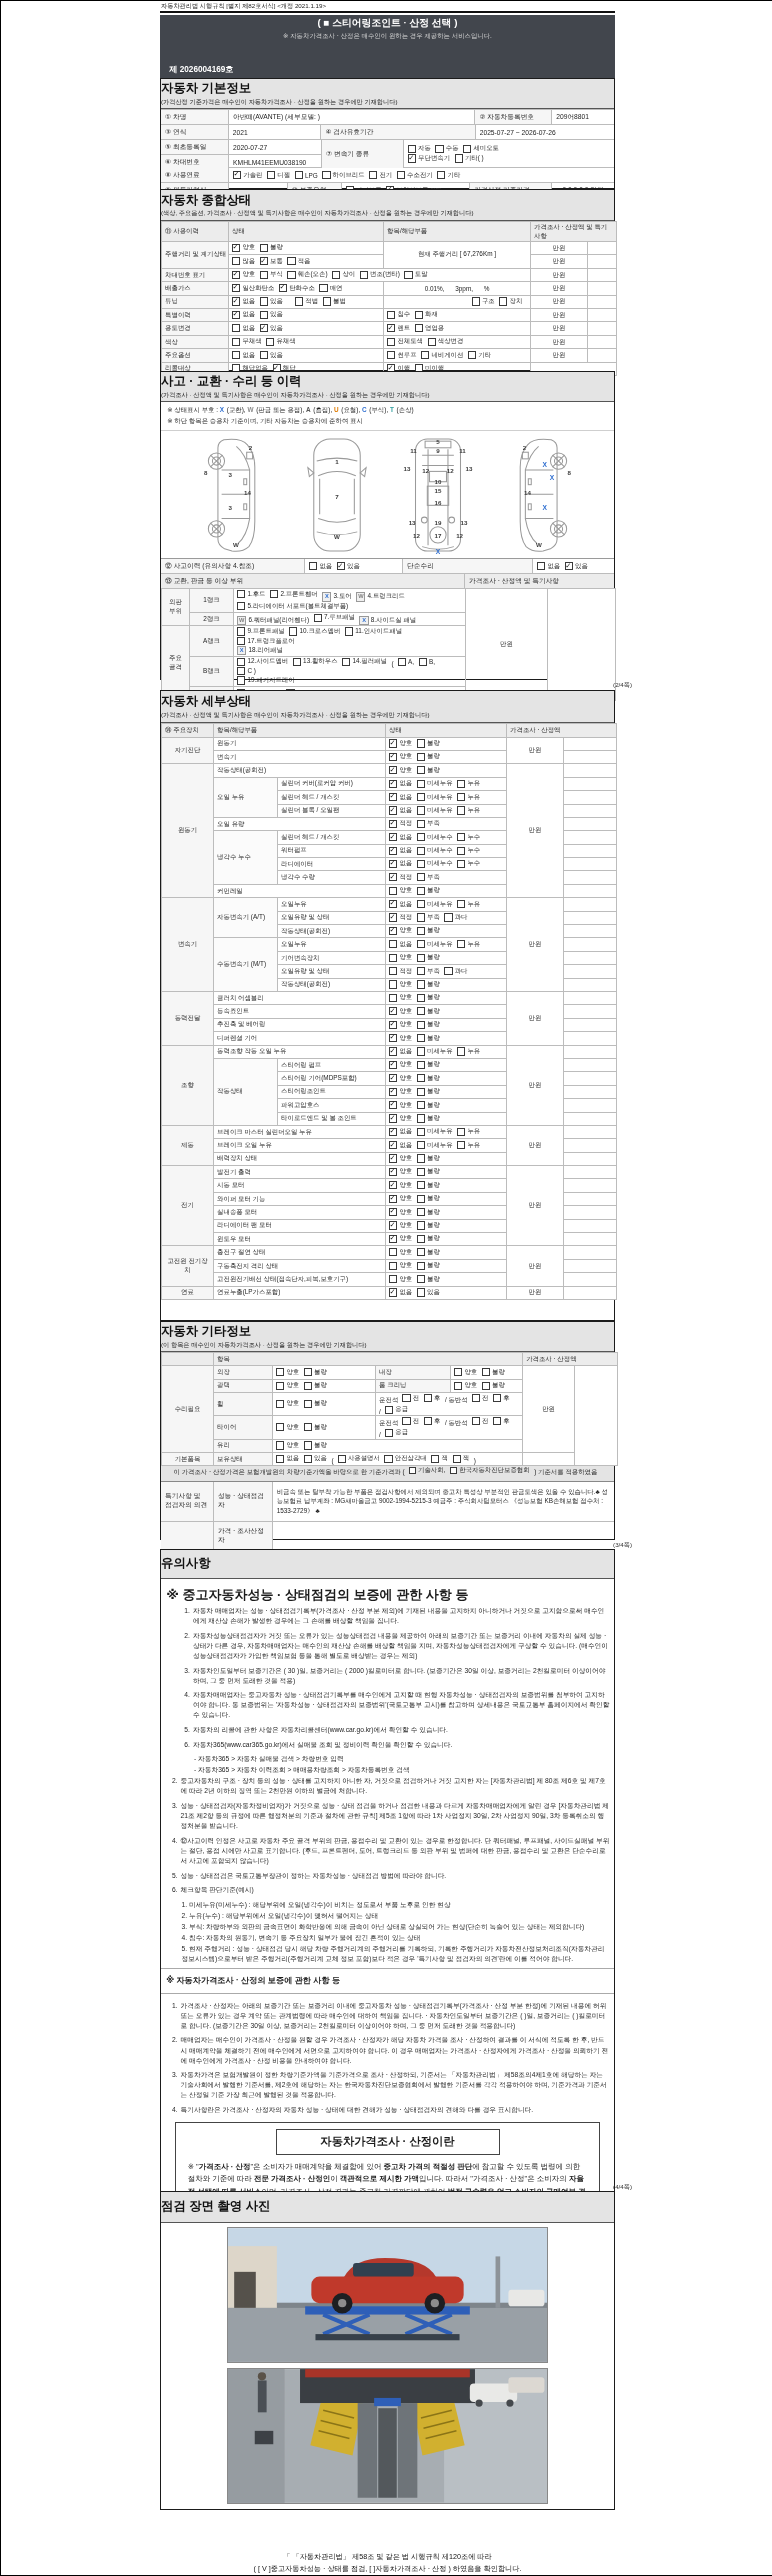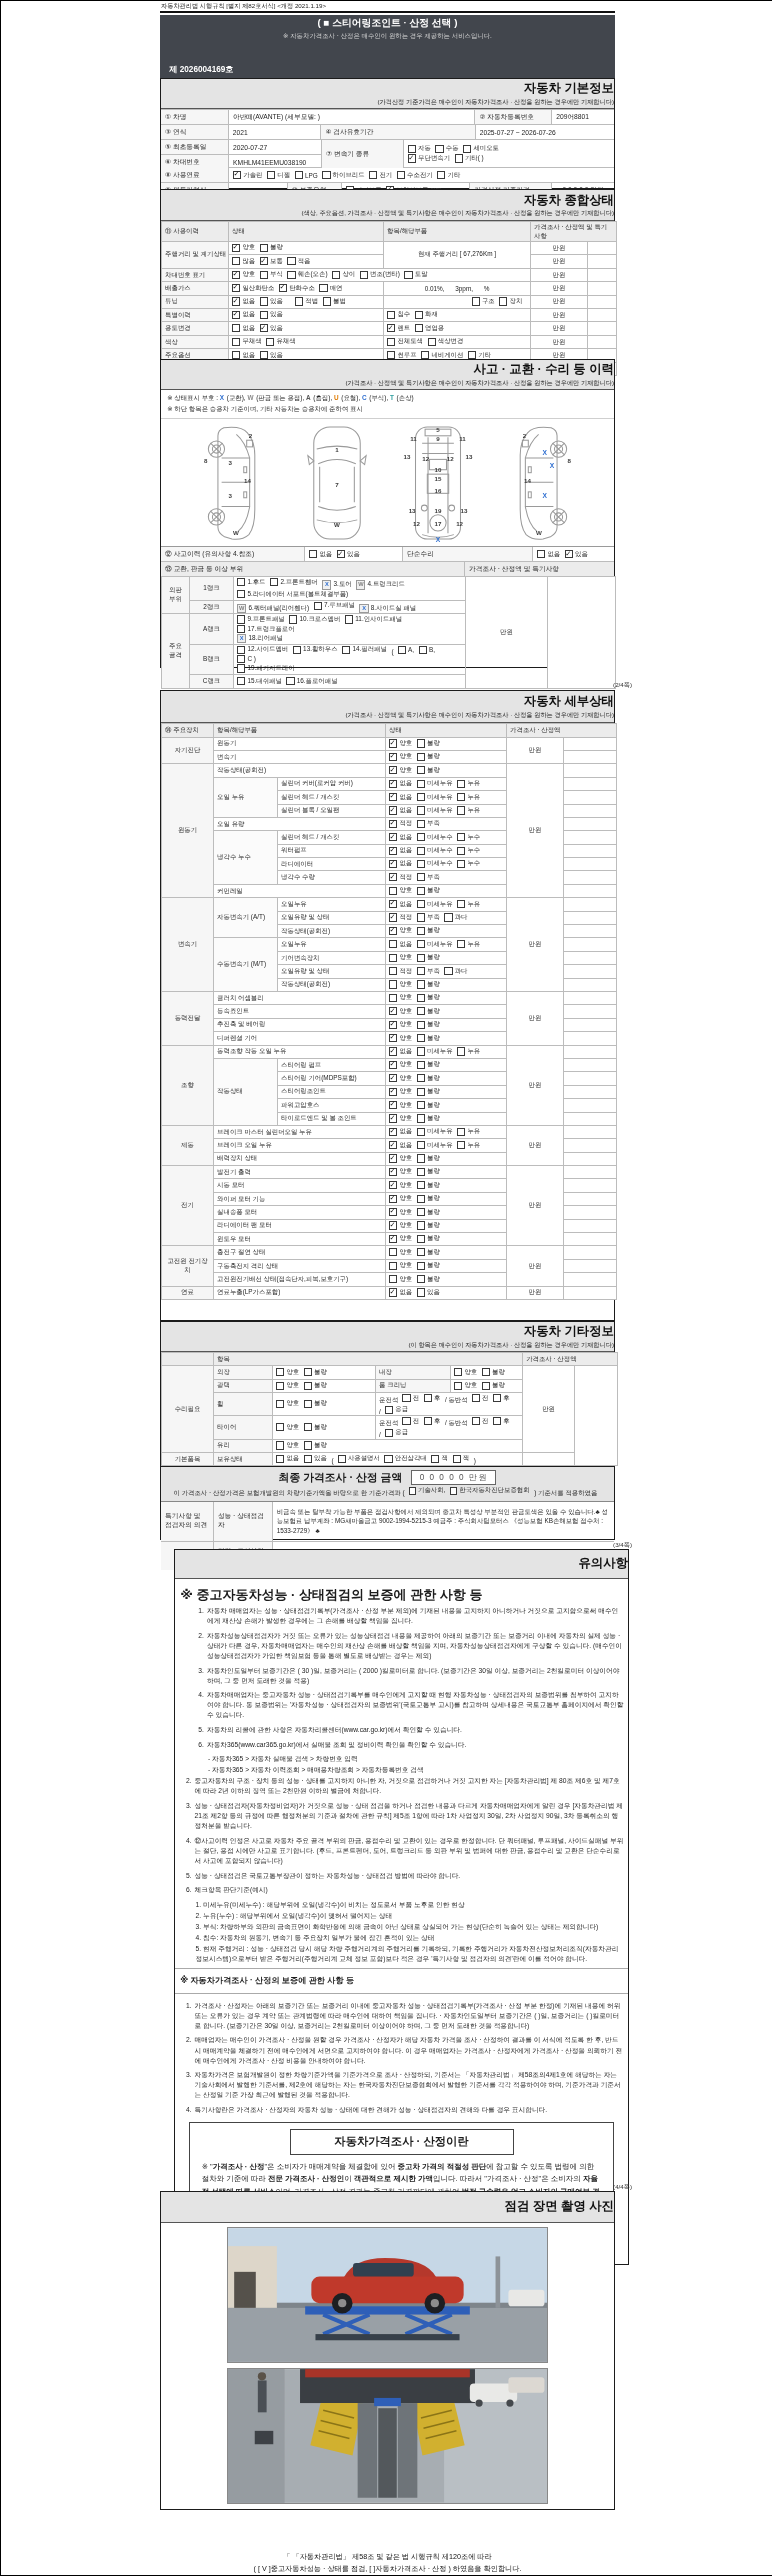--- a/index.html
+++ b/index.html
@@ -8,21 +8,21 @@
   .formline{position:absolute;top:1px;left:160px;font-size:6.2px;color:#222;}
   .pagemark{position:absolute;left:159px;width:472px;text-align:right;font-size:6.2px;color:#333;}
   
   .hdrbox{position:absolute;left:159px;top:10.3px;width:455px;height:67px;border-top:2.1px solid #101010;box-sizing:border-box;}
   .hdrfill{position:absolute;top:1.5px;left:0;right:0;bottom:0;background:#42464d;color:#fff;text-align:center;}
   .hdrfill h1{margin:8.2px 0 0;font-size:17px;letter-spacing:0.5px;font-weight:bold;}
   .hdr-sub{font-size:9.8px;font-weight:bold;margin-top:2.1px;}
   .hdr-note{font-size:6.4px;color:#d8d8d8;margin-top:2.1px;}
   .docno{position:absolute;left:9.3px;bottom:3.1px;font-size:8.2px;font-weight:bold;color:#fff;}
   
-  .band{background:#e4e4e4;text-align:right;border-bottom:0.8px solid #555;padding:2.1px 0 2.6px;}
+  .band{background:#e4e4e4;text-align:left;border-bottom:0.8px solid #555;padding:2.1px 0 2.6px;}
   .band .bt{font-size:12.4px;font-weight:bold;color:#111;}
   .band .bs{font-size:6.2px;color:#222;margin-top:0.5px;}
   
   .brow{display:flex;border-top:0.5px solid #bcbcbc;box-sizing:border-box;}
   .brow:first-of-type{border-top:none;}
   .bcell{border-left:0.5px solid #bcbcbc;padding:1px 4.1px;font-size:6.7px;display:flex;align-items:center;box-sizing:border-box;height:14px;overflow:hidden;white-space:nowrap;}
   .bcell:first-child{border-left:none;}
   .bcell.lbl{background:#f6f6f6;}
   .colstack{display:flex;flex-direction:column;box-sizing:border-box;}
   .colstack .brow{border-top:0.5px solid #bcbcbc;}
@@ -244,21 +244,21 @@
           <tr>
             <td class="lbl">리콜대상</td>
             <td><span class="opt"><span class="cb"></span>해당없음</span><span class="opt"><span class="cb ck"></span>해당</span></td>
             <td><span class="opt"><span class="cb ck"></span>이행</span><span class="opt"><span class="cb"></span>미이행</span></td>
             <td colspan="2" class="blank"></td>
           </tr>
         </tbody>
       </table>
   </div>
 
-  <div class="sec" style="top:358px;height:309px;">
+  <div class="sec" style="top:370px;height:309px;">
     <div class="band" style="padding:1px 0 1.5px;">
       <div class="bt">사고 · 교환 · 수리 등 이력</div>
       <div class="bs">(가격조사 · 산정액 및 특기사항은 매수인이 자동차가격조사 · 산정을 원하는 경우에만 기재합니다)</div>
     </div>
     <div class="acc-notes">
       <div class="legend" id="legend">※ 상태표시 부호 : <b style="color: rgb(47, 111, 208);">X</b> (교환), <b style="color: rgb(138, 138, 138);">W</b> (판금 또는 용접), <b style="color: rgb(85, 85, 85);">A</b> (흠집), <b style="color: rgb(224, 123, 0);">U</b> (요철), <b style="color: rgb(47, 111, 208);">C</b> (부식), <b style="color: rgb(46, 158, 158);">T</b> (손상) </div>
       <div>※ 하단 항목은 승용차 기준이며, 기타 자동차는 승용차에 준하여 표시</div>
     </div>
     <div class="diagwrap" id="diagwrap">
         <div class="carview">
@@ -722,40 +722,36 @@
             <td colspan="3"><span class="opt"><span class="cb"></span>양호</span><span class="opt"><span class="cb"></span>불량</span></td>
           </tr>
           <tr>
             <td class="glbl">기본품목</td>
             <td class="lbl">보유상태</td>
             <td colspan="3"><span class="opt"><span class="cb"></span>없음</span><span class="opt"><span class="cb"></span>있음</span><span class="ttxt">(</span><span class="opt"><span class="cb"></span>사용설명서</span><span class="opt"><span class="cb"></span>안전삼각대</span><span class="opt"><span class="cb"></span>잭</span><span class="opt"><span class="cb"></span>잭</span><span class="ttxt">)</span></td>
             <td class="price"></td>
           </tr>
         </tbody>
       </table>
-    <div class="finalband">
-      <span class="fbt">최종 가격조사 · 산정 금액</span>
-      <span class="fbv">0 0 0 0 0 만원</span>
-    </div>
     <div class="finalnote" id="final-note"><span class="ttxt">이 가격조사 · 산정가격은 보험개발원의 차량기준가액을 바탕으로 한 기준가격과 (</span><span class="opt"><span class="cb"></span>기술사회,</span><span class="opt"><span class="cb"></span>한국자동차진단보증협회</span><span class="ttxt">) 기준서를 적용하였음</span></div>
     <div class="brow" style="height:39px;padding:0;border-top:none">
       <div class="bcell lbl" style="width:52px;height:39px;white-space:normal">특기사항 및 점검자의 의견</div>
       <div class="bcell lbl" style="width:59px;height:39px;white-space:normal">성능 · 상태점검자</div>
       <div class="bcell" style="width:344px;height:39px;white-space:normal;font-size:6.4px;line-height:1.5">비금속 또는 탈부착 가능한 부품은 점검사항에서 제외되며 중고차 특성상 부분적인 판금도색은 있을 수 있습니다.♣ 성능보험료 납부계좌 : MG새마을금고 9002-1994-5215-3 예금주 : 주식회사팀모터스 《성능보험 KB손해보험 접수처 : 1533-2729》 ♣</div>
     </div>
     <div class="brow" style="height:28px;padding:0">
       <div class="bcell lbl" style="width:52px;height:28px"></div>
       <div class="bcell lbl" style="width:59px;height:28px;white-space:normal">가격 · 조사산정자</div>
       <div class="bcell" style="width:344px;height:28px"></div>
     </div>
   </div>
 
   <div class="pagemark" style="top:1540px">(3/4쪽)</div>
 
-  <div class="sec" style="top:1548px;height:716px;overflow:hidden;margin-left:14px;">
+  <div class="sec" style="top:1548px;height:716px;overflow:hidden;">
     <div class="band" style="padding:5.2px 0 5.7px;">
       <div class="bt">유의사항</div>
     </div>
     <div class="notice-head">※ 중고자동차성능 · 상태점검의 보증에 관한 사항 등</div>
     <div class="grpA" id="noticeA">
         <div class="nitem">
           <span class="nnum">1.</span>
           <span class="ntxt">자동차 매매업자는 성능 · 상태점검기록부(가격조사 · 산정 부분 제외)에 기재된 내용을 고지하지 아니하거나 거짓으로 고지함으로써 매수인에게 재산상 손해가 발생한 경우에는 그 손해를 배상할 책임을 집니다.</span>
         </div>
         <div class="nitem">

